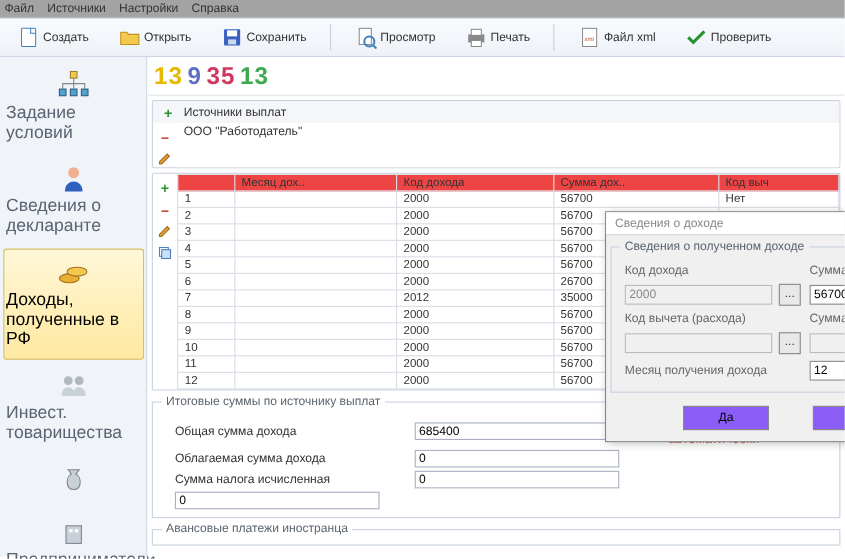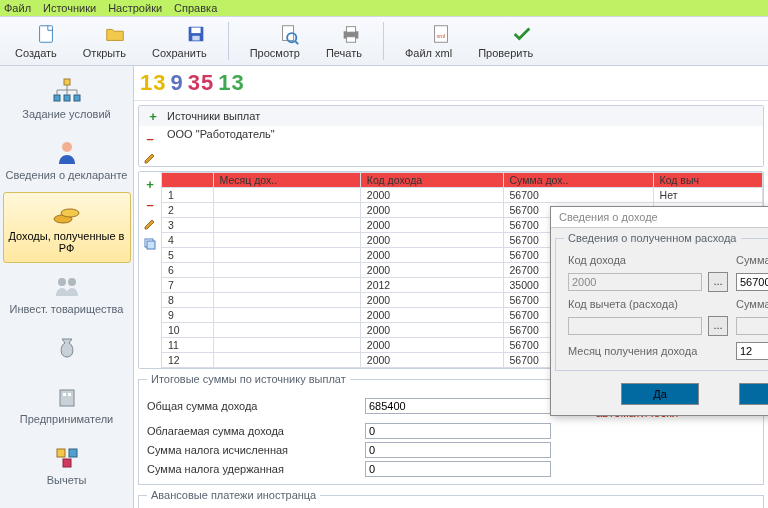--- a/index.html
+++ b/index.html
@@ -1,57 +1,57 @@
 <!DOCTYPE html>
 <html><head>
 <meta charset="utf-8">
 <style>
 html,body{margin:0;padding:0;font-family:Tahoma,Arial,sans-serif;font-size:11px;color:#333;background:#fff;width:768px;height:508px;overflow:hidden}
 *{box-sizing:border-box}
-.menubar{background:#bef264;border-bottom:1px solid #d0d8e8;padding:2px 4px;display:flex;gap:12px}
+.menubar{background:#a3a3a3;border-bottom:1px solid #d0d8e8;padding:2px 4px;display:flex;gap:12px}
 .menubar span{cursor:default}
 .toolbar{background:linear-gradient(#f8fafd,#eef2f8);border-bottom:1px solid #c8d0e0;padding:3px 6px;display:flex;gap:8px}
-.toolbtn{display:flex;flex-direction:column;align-items:flex-end;gap:2px;padding:2px 8px;cursor:pointer;border:1px solid transparent;border-radius:3px}
+.toolbtn{display:flex;flex-direction:row;align-items:center;gap:2px;padding:2px 8px;cursor:pointer;border:1px solid transparent;border-radius:3px}
 .toolbtn svg{width:22px;height:22px}
 .toolsep{width:1px;background:#c8d0e0;margin:2px 4px}
 .main{display:flex;height:calc(100% - 54px)}
 .sidebar{width:134px;background:#f0f3f8;border-right:1px solid #c8d0e0;display:flex;flex-direction:column;align-items:center;padding-top:4px}
-.sideitem{width:128px;text-align:center;padding:6px 2px 8px;cursor:pointer;border:1px solid transparent;border-radius:3px;margin-bottom:2px;font-size:11px;color:#5a6470}
+.sideitem{width:128px;text-align:left;padding:6px 2px 8px;cursor:pointer;border:1px solid transparent;border-radius:3px;margin-bottom:2px;font-size:16px;color:#5a6470}
 .sideitem.active{background:linear-gradient(#fff7d8,#ffe8a0);border-color:#d8c060;color:#000}
 .sideitem svg{display:block;margin:0 auto 3px;width:34px;height:28px}
 .content{flex:1;position:relative;background:#fff;overflow:hidden}
 .digits{display:flex;gap:4px;padding:4px 6px;border-bottom:1px solid #e0e4ec;font-family:Impact,Arial Black,sans-serif;font-size:22px;font-weight:bold;letter-spacing:1px}
 .dig13a{color:#e6b800}.dig9{color:#6070c0}.dig35{color:#d03860}.dig13b{color:#40a850}
 .section{border:1px solid #c8d0e0;margin:4px;border-radius:2px}
 .sectHead{display:flex;align-items:center;gap:6px;padding:2px 6px;background:#f4f6fa}
 .ibtn{width:16px;height:16px;display:flex;align-items:center;justify-content:center;font-weight:bold;cursor:pointer;border:1px solid transparent;border-radius:2px;font-size:13px;line-height:1}
 .plus{color:#2a9030}.minus{color:#c03020}.edit svg{width:14px;height:14px}
 .sourceRow{padding:2px 6px;background:#fff}
 .vtool{width:22px;display:flex;flex-direction:column;align-items:center;gap:4px;padding-top:4px}
 .tblwrap{display:flex}
 table.grid{border-collapse:collapse;font-size:10.5px;flex:1}
 table.grid th,table.grid td{border:1px solid #d8dce4;padding:1px 6px;text-align:left;white-space:nowrap}
 table.grid th{background:#ef4444;font-weight:normal}
 fieldset{border:1px solid #c8d0e0;margin:4px;padding:4px 8px;font-size:11px}
 legend{color:#5a6470;padding:0 4px}
-.sumrow{display:flex;align-items:center;gap:8px;margin:3px 0}
+.sumrow{display:flex;align-items:center;gap:8px;margin:3px 12px}
 .sumrow label{width:210px}
 .sumrow input{width:186px;border:1px solid #a8b0c0;padding:1px 3px;font-size:11px}
 .arrow{color:#c03020;font-size:20px;font-weight:bold}
 .annot{color:#c03020;font-size:12px;font-family:Arial}
 .dialog{position:absolute;left:416px;top:140px;width:338px;background:#f0f0f0;border:1px solid #888;box-shadow:2px 2px 8px rgba(0,0,0,.25)}
 .dlgTitle{background:#fff;padding:4px 8px;color:#888;display:flex;justify-content:space-between;border-bottom:1px solid #ccc;font-size:11px}
 .dlgBody fieldset{background:#f0f0f0}
 .dlgGrid{display:grid;grid-template-columns:1fr 22px 1fr;gap:6px 6px;align-items:center;padding:6px 4px}
 .dlgGrid label{color:#666;font-size:11px}
 .dlgGrid input{width:100%;border:1px solid #888;padding:2px 3px;font-size:11px}
 .dlgGrid input.dis{background:#f0f0f0;border-color:#bbb;color:#888}
 .pickbtn{width:20px;height:20px;border:1px solid #888;background:#e8e8e8;text-align:center;cursor:pointer;line-height:16px}
 .dlgBtns{display:flex;justify-content:center;gap:40px;padding:8px 0 10px}
-.dlgBtns button{width:78px;height:22px;border:1px solid #888;background:#0369a1;cursor:pointer;font-size:11px}
+.dlgBtns button{width:78px;height:22px;border:1px solid #888;background:#8b5cf6;cursor:pointer;font-size:11px}
 </style>
 </head>
 <body>
 
 <div class="menubar">
   <span>Файл</span>
   <span>Источники</span>
   <span>Настройки</span>
   <span>Справка</span>
 </div>
@@ -319,38 +319,37 @@
       </div>
       <div class="sumrow">
         <label>Облагаемая сумма дохода</label>
         <input value="0" style="">
       </div>
       <div class="sumrow">
         <label>Сумма налога исчисленная</label>
         <input value="0" style="">
       </div>
       <div class="sumrow">
-        <label>Сумма налога удержанная</label>
         <input value="0" style="">
       </div>
     </fieldset>
 
     <fieldset>
       <legend>Авансовые платежи иностранца</legend>
 
     </fieldset>
 
     <div class="dialog">
       <div class="dlgTitle">
         <span>Сведения о доходе</span>
 
       </div>
       <div class="dlgBody">
         <fieldset>
-          <legend>Сведения о полученном расхода</legend>
+          <legend>Сведения о полученном доходе</legend>
           <div class="dlgGrid">
             <label>Код дохода</label>
               <span></span>
             <label>Сумма дохода</label>
             <input class="dis" value="2000" style="">
             <div class="pickbtn">...</div>
             <input value="56700" style="">
             <label>Код вычета (расхода)</label>
               <span></span>
             <label>Сумма вычета (расхода)</label>

